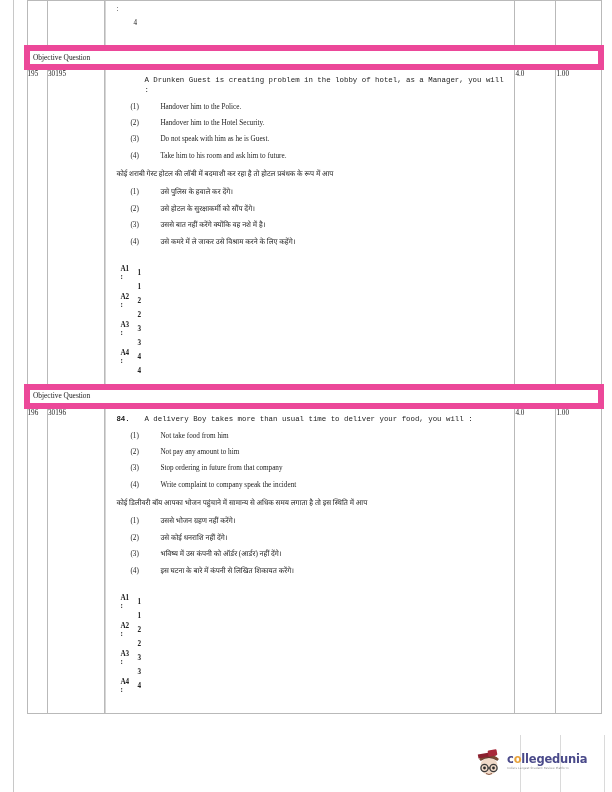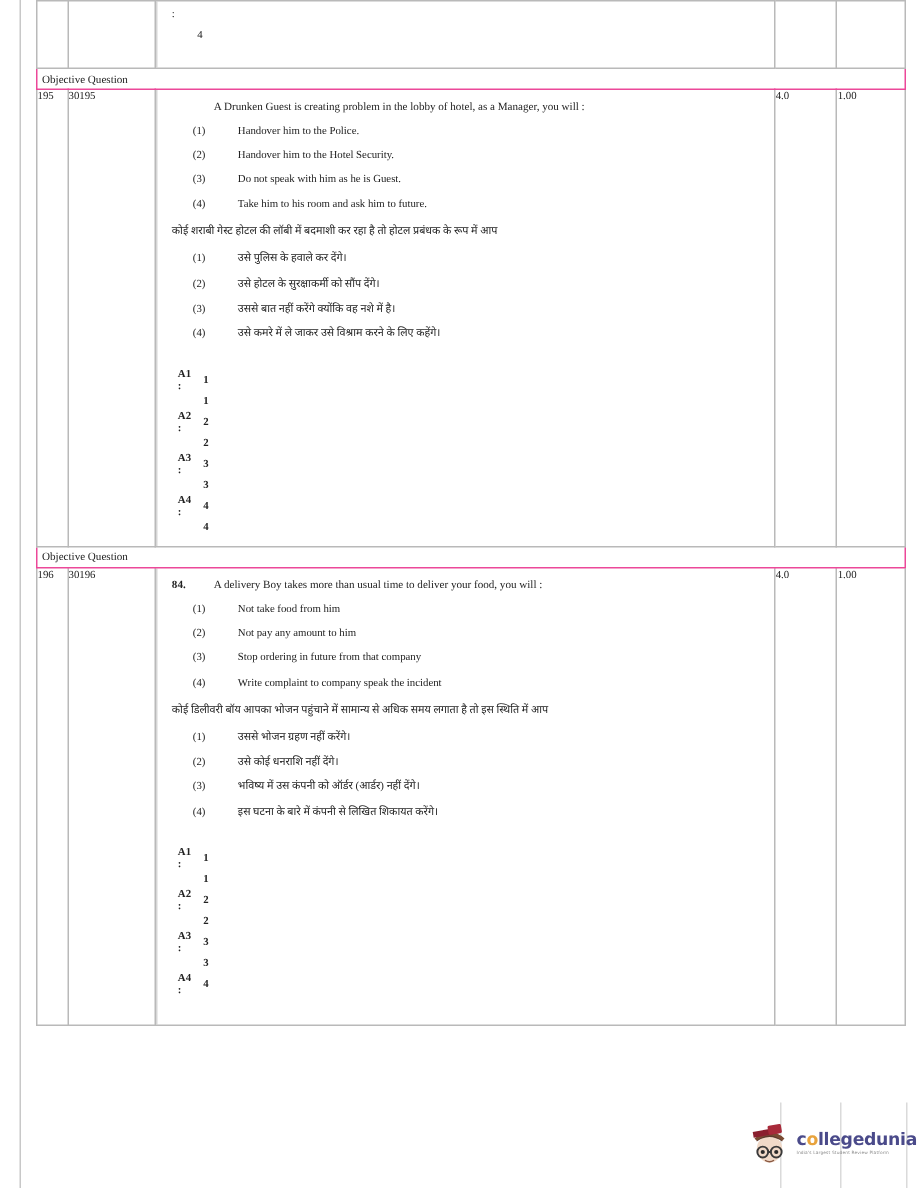--- a/index.html
+++ b/index.html
@@ -47,37 +47,38 @@
   .mark, .wt {
     padding:2px 3px;
     font-size:7.4px;
     color:#222;
   }
 
   
   .sect-head td {
     padding:1.5px 3px;
     font-size:7.4px;
-    border:1px solid #ec4899;
+    border:6px solid #ec4899;
   }
 
   
   .qbody { padding:0; }
   .qinner {
     border-left:1px solid #d6d6d6;
     margin-left:0;
     padding:6px 6px 6px 10px;
     min-height:10px;
   }
   .qinner.nopad { padding-top:2px; }
 
   .stem {
     display:flex;
     gap:6px;
     margin-bottom:7px;
+    font-family:Liberation Mono, monospace;
   }
   .stem-num { width:22px; font-weight:bold; font-size:7.4px; flex:none; }
   .stem-txt { font-size:7.4px; }
 
   .opt {
     display:flex;
     gap:0;
     margin:0 0 6.5px 0;
     padding-left:14px;
     font-size:7.2px;
@@ -111,21 +112,21 @@
     font-size:7.2px;
   }
 
   
   .frag { position:relative; height:36px; padding-left:4px; }
   .frag .fcolon { position:absolute; left:0; top:2px; font-size:7.2px; }
   .frag .fval   { position:absolute; left:17px; top:16px; font-size:7.2px; }
 
   
   .wm {
-    position:absolute; left:500px; top:742px;
+    position:absolute; left:476px; top:742px;
     width:104px; height:40px;
     display:flex; align-items:center; gap:3px;
   }
   .wm-mascot { width:28px; height:30px; position:relative; flex:none; }
   .wm-text { display:flex; flex-direction:column; line-height:1; }
   .wm-name {
     font-family:"DejaVu Sans", sans-serif;
     font-size:11.5px; font-weight:bold; color:#4a4a8a; letter-spacing:-0.2px;
   }
   .wm-name .o { color:#e8a33d; }

